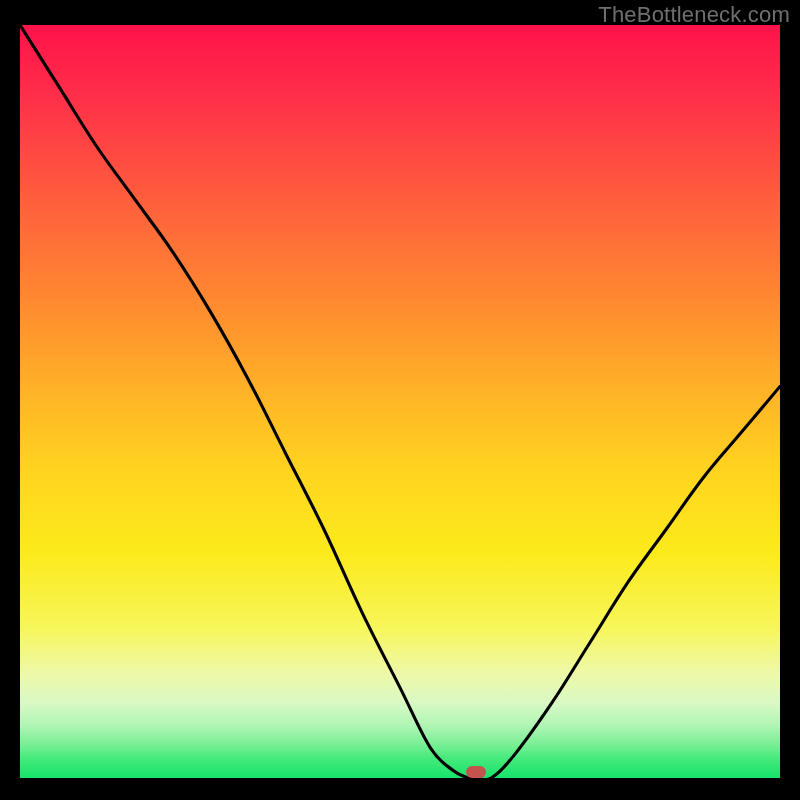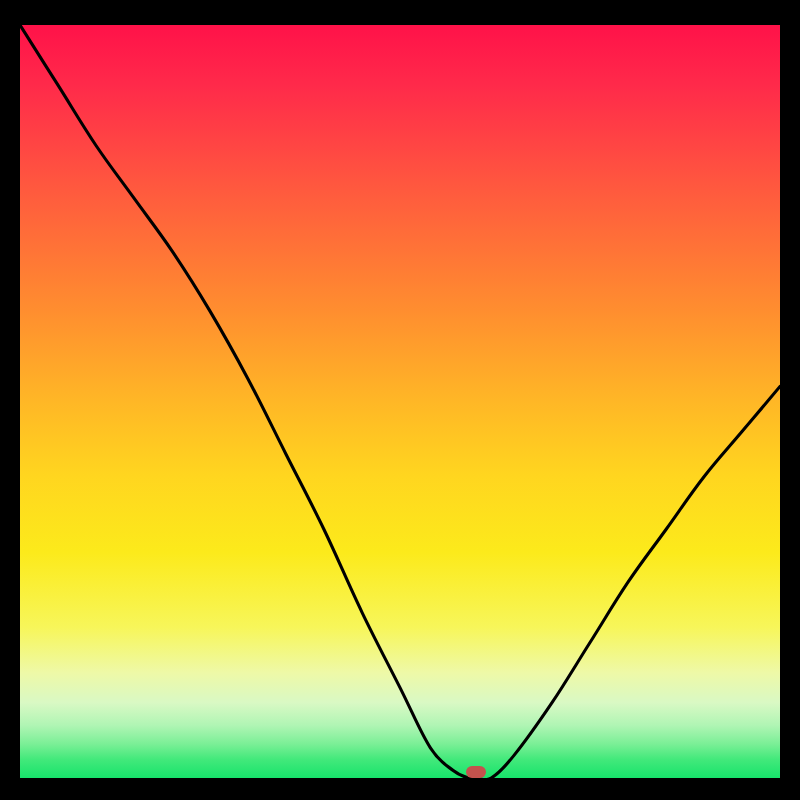--- a/index.html
+++ b/index.html
@@ -73,20 +73,21 @@
   .marker {
     fill: #c4524d;
     stroke: none;
   }
 </style>
 </head>
 <body>
 
 <div class="frame">
 
+  <div class="watermark">TheBottleneck.com</div>
 
   <div class="plot-area">
     <div class="gradient"></div>
 
     <svg class="curve" viewBox="0 0 760 753" preserveAspectRatio="none">
       <path d="M 0.0 0.0 C 6.8 10.8, 24.3 38.6, 38.0 60.2 C 51.7 81.9, 62.3 100.1, 76.0 120.5 C 89.7 140.8, 100.3 154.2, 114.0 173.2 C 127.7 192.2, 138.3 205.6, 152.0 225.9 C 165.7 246.2, 176.3 263.1, 190.0 286.1 C 203.7 309.2, 214.3 328.2, 228.0 353.9 C 241.7 379.7, 252.3 402.1, 266.0 429.2 C 279.7 456.3, 290.3 476.0, 304.0 504.5 C 317.7 533.0, 328.3 558.9, 342.0 587.3 C 355.7 615.8, 367.7 638.2, 380.0 662.6 C 392.3 687.0, 400.8 708.0, 410.4 722.9 C 420.0 737.8, 426.4 740.0, 433.2 745.5 C 440.0 750.9, 444.3 751.6, 448.4 753.0 C 452.5 754.4, 451.9 753.0, 456.0 753.0 C 460.1 753.0, 464.4 757.1, 471.2 753.0 C 478.0 748.9, 483.1 744.0, 494.0 730.4 C 504.9 716.9, 518.3 698.0, 532.0 677.7 C 545.7 657.4, 556.3 639.1, 570.0 617.5 C 583.7 595.8, 594.3 577.6, 608.0 557.2 C 621.7 536.9, 632.3 523.5, 646.0 504.5 C 659.7 485.5, 670.3 469.4, 684.0 451.8 C 697.7 434.2, 708.3 422.9, 722.0 406.6 C 735.7 390.4, 753.2 369.6, 760.0 361.4"></path>
       <rect class="marker" x="446.0" y="741.0" width="20" height="12" rx="6" ry="6"></rect>
     </svg>
   </div>
 

